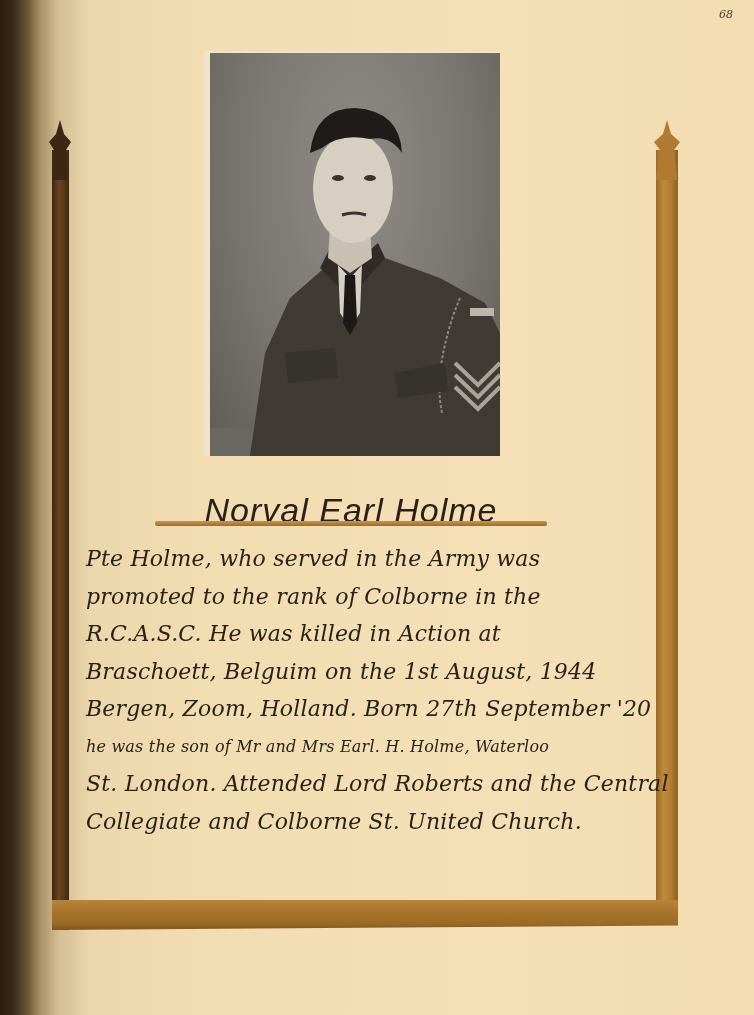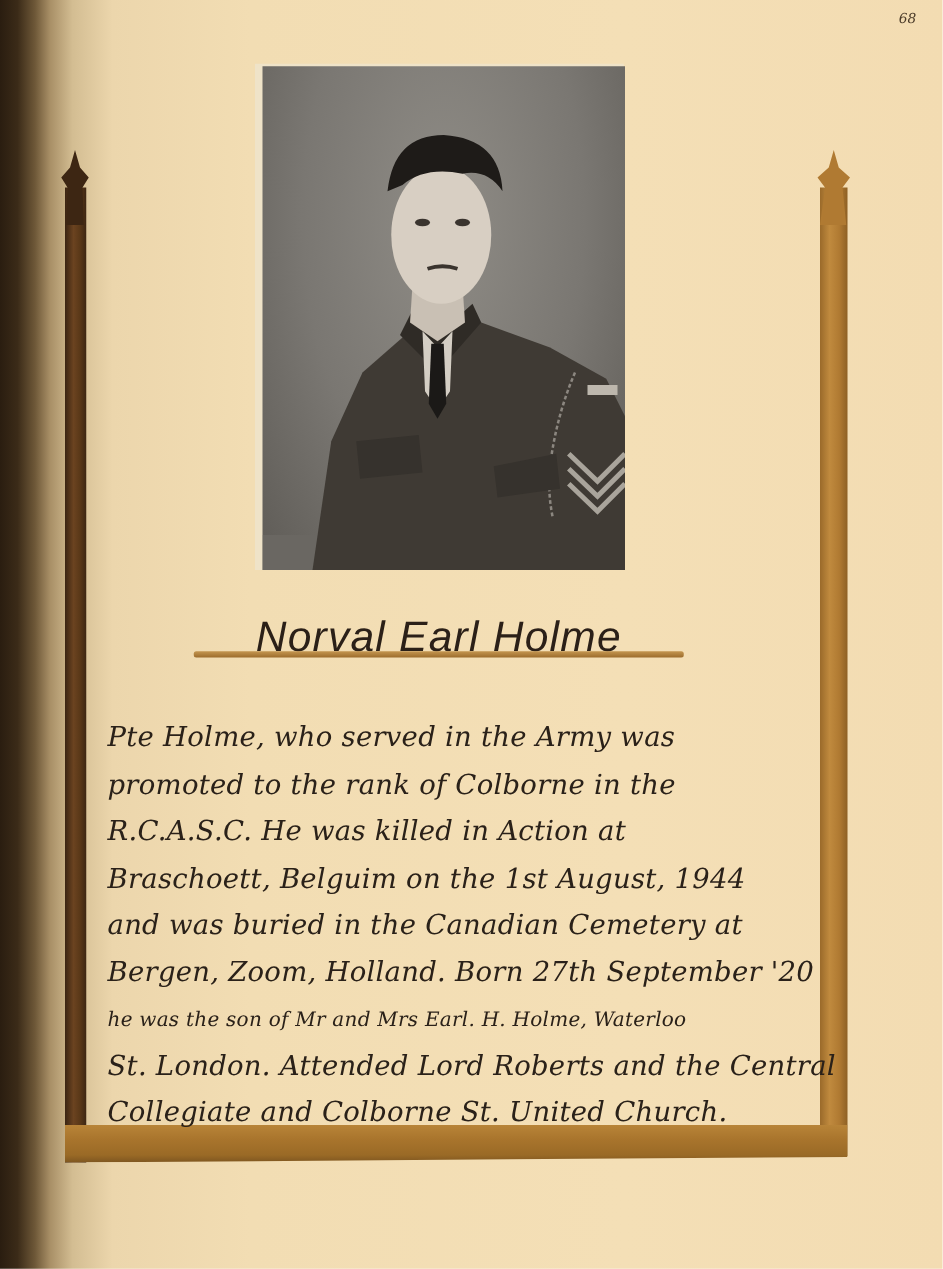--- a/index.html
+++ b/index.html
@@ -55,21 +55,21 @@
     font-size: 34px; color: #2b2018; letter-spacing: 1px; margin-top: 13px;
   }
   .name-rule {
     position: absolute; left: 155px; top: 521px; width: 392px; height: 5px;
     background: linear-gradient(to bottom, #c49650, #9c6c2c);
     border-radius: 2px;
   }
 
   
   .body-text {
-    position: absolute; left: 86px; top: 572px; width: 570px;
+    position: absolute; left: 86px; top: 540px; width: 570px;
   }
   .body-line {
     font-family: "DejaVu Serif", serif; font-style: italic;
     font-size: 22px; color: #2a2119;
     height: 37.5px; line-height: 37.5px; white-space: nowrap;
     letter-spacing: 0.2px;
   }
 </style>
 </head>
 <body>
@@ -128,18 +128,17 @@
 </div>
 
 <div class="name-heading">Norval Earl Holme</div>
 <div class="name-rule"></div>
 
 <div class="body-text">
   <div class="body-line">Pte Holme, who served in the Army was</div>
   <div class="body-line">promoted to the rank of Colborne in the</div>
   <div class="body-line">R.C.A.S.C. He was killed in Action at</div>
   <div class="body-line">Braschoett, Belguim on the 1st August, 1944</div>
-  <div class="body-line">and was buried in the Canadian Cemetery at</div>
   <div class="body-line">Bergen, Zoom, Holland. Born 27th September '20</div>
   <div class="body-line" style="font-size:16px;">he was the son of Mr and Mrs Earl. H. Holme, Waterloo</div>
   <div class="body-line">St. London. Attended Lord Roberts and the Central</div>
   <div class="body-line">Collegiate and Colborne St. United Church.</div>
 </div>
 
 </body></html>

